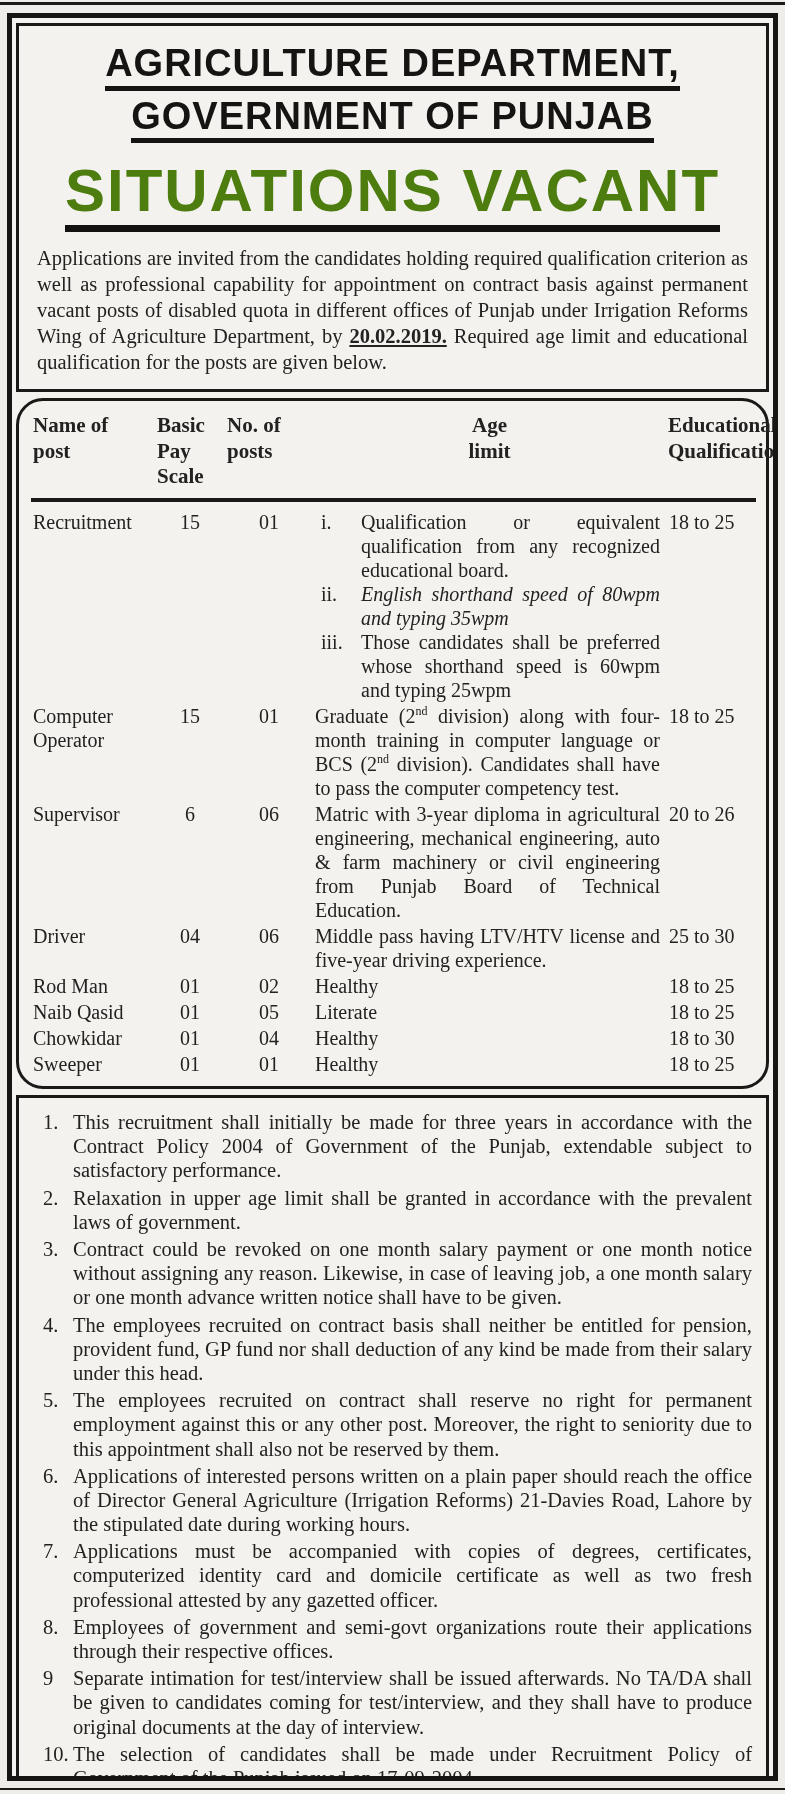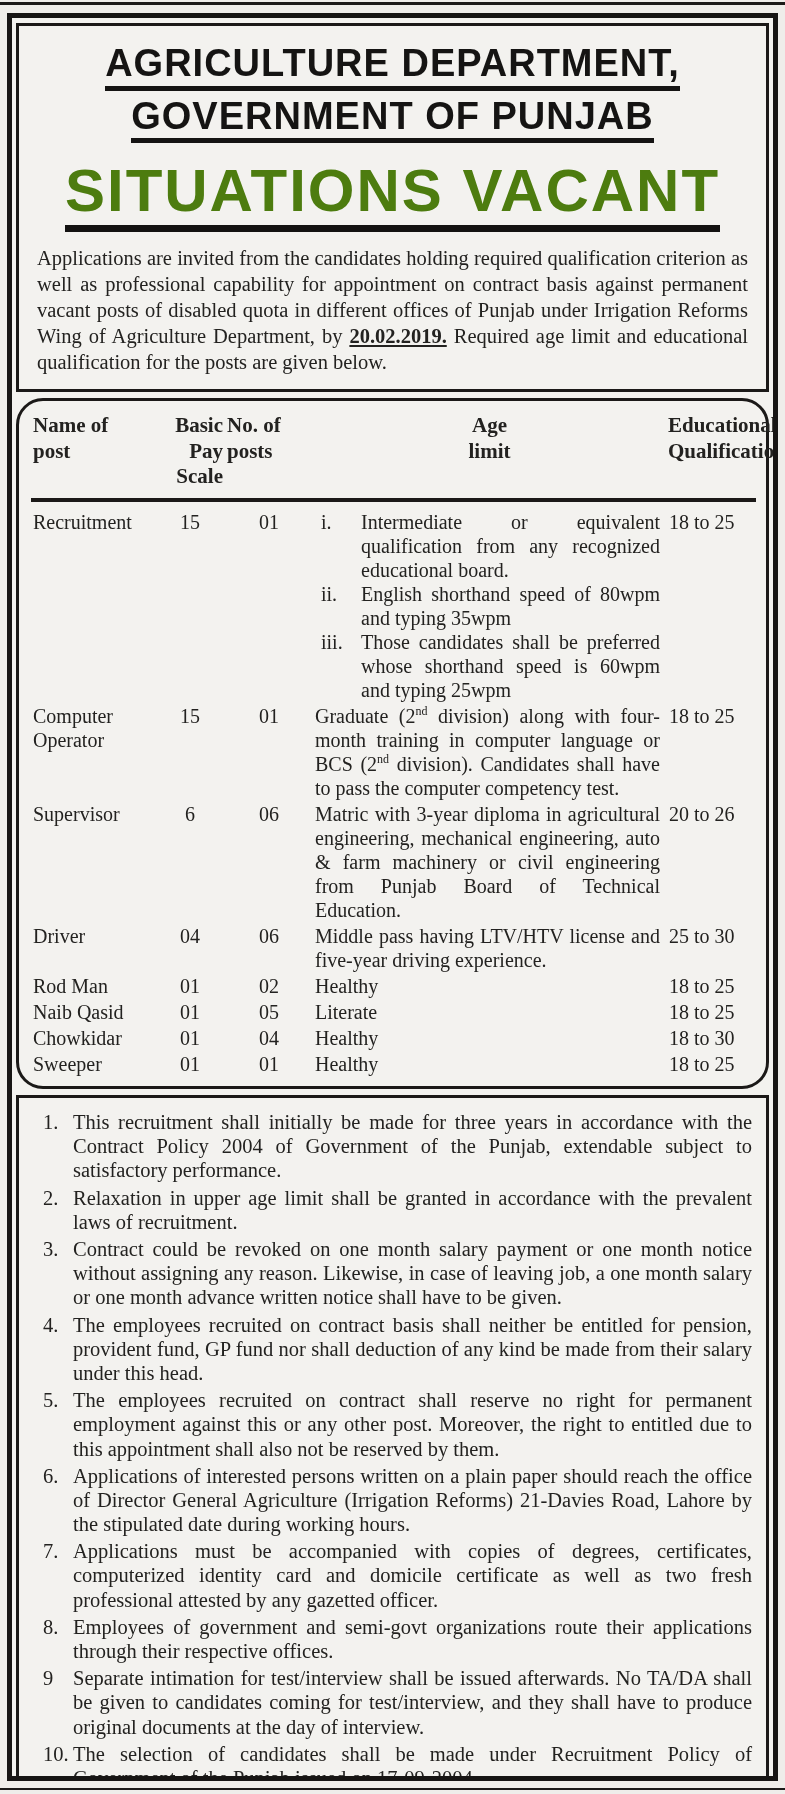--- a/index.html
+++ b/index.html
@@ -72,21 +72,21 @@
   .thead{
     font-weight:700;
     font-size:21px;
     line-height:1.22;
     padding:4px 0 8px 0;
     border-bottom:4px solid #1b1918;
     margin-bottom:8px;
   }
   .thead .hc{white-space:pre-line;}
   .hc-post{text-align:left;padding-left:2px;}
-  .hc-scale{text-align:right;}
+  .hc-scale{text-align:left;}
   .hc-posts{text-align:left;}
   .hc-qual{text-align:center;}
   .hc-age{text-align:center;}
   .trow{font-size:20px;line-height:1.2;margin-bottom:2px;}
   .cell-post{padding-left:2px;}
   .cell-scale{text-align:center;}
   .cell-posts{text-align:center;}
   .cell-qual{text-align:justify;padding-right:4px;}
   .cell-age{white-space:nowrap;padding-left:1px;}
   .qlist-item{display:grid;grid-template-columns:46px 1fr;}
@@ -137,25 +137,25 @@
       <div class="hc hc-qual">Educational Qualification</div>
     </div>
     <div id="table-body">
         <div class="tgrid trow">
           <div class="cell-post">Recruitment</div>
           <div class="cell-scale">15</div>
           <div class="cell-posts">01</div>
           <div class="cell-qual">
             <div class="qlist-item">
               <div class="qn">i.</div>
-              <div class="qt" style="text-align: justify;">Intermediate or equivalent qualification from any recognized educational board.</div>
+              <div class="qt" style="text-align: justify;">Qualification or equivalent qualification from any recognized educational board.</div>
             </div>
             <div class="qlist-item">
               <div class="qn">ii.</div>
-              <div class="qt" style="text-align: justify;">English shorthand speed of 80wpm and typing 35wpm</div>
+              <div class="qt" style="text-align: justify; font-style: italic;">English shorthand speed of 80wpm and typing 35wpm</div>
             </div>
             <div class="qlist-item">
               <div class="qn">iii.</div>
               <div class="qt" style="text-align: justify;">Those candidates shall be preferred whose shorthand speed is 60wpm and typing 25wpm</div>
             </div>
           </div>
           <div class="cell-age">18 to 25</div>
         </div>
         <div class="tgrid trow">
           <div class="cell-post">Computer Operator</div>
@@ -210,33 +210,33 @@
   </div>
 
   <div class="section sec-notes">
     <div id="notes-list">
         <div class="note">
           <div class="nn">1.</div>
           <div class="nt">This recruitment shall initially be made for three years in accordance with the Contract Policy 2004 of Government of the Punjab, extendable subject to satisfactory performance.</div>
         </div>
         <div class="note">
           <div class="nn">2.</div>
-          <div class="nt">Relaxation in upper age limit shall be granted in accordance with the prevalent laws of recruitment.</div>
+          <div class="nt">Relaxation in upper age limit shall be granted in accordance with the prevalent laws of government.</div>
         </div>
         <div class="note">
           <div class="nn">3.</div>
           <div class="nt">Contract could be revoked on one month salary payment or one month notice without assigning any reason. Likewise, in case of leaving job, a one month salary or one month advance written notice shall have to be given.</div>
         </div>
         <div class="note">
           <div class="nn">4.</div>
           <div class="nt">The employees recruited on contract basis shall neither be entitled for pension, provident fund, GP fund nor shall deduction of any kind be made from their salary under this head.</div>
         </div>
         <div class="note">
           <div class="nn">5.</div>
-          <div class="nt">The employees recruited on contract shall reserve no right for permanent employment against this or any other post. Moreover, the right to entitled due to this appointment shall also not be reserved by them.</div>
+          <div class="nt">The employees recruited on contract shall reserve no right for permanent employment against this or any other post. Moreover, the right to seniority due to this appointment shall also not be reserved by them.</div>
         </div>
         <div class="note">
           <div class="nn">6.</div>
           <div class="nt">Applications of interested persons written on a plain paper should reach the office of Director General Agriculture (Irrigation Reforms) 21-Davies Road, Lahore by the stipulated date during working hours.</div>
         </div>
         <div class="note">
           <div class="nn">7.</div>
           <div class="nt">Applications must be accompanied with copies of degrees, certificates, computerized identity card and domicile certificate as well as two fresh professional attested by any gazetted officer.</div>
         </div>
         <div class="note">

